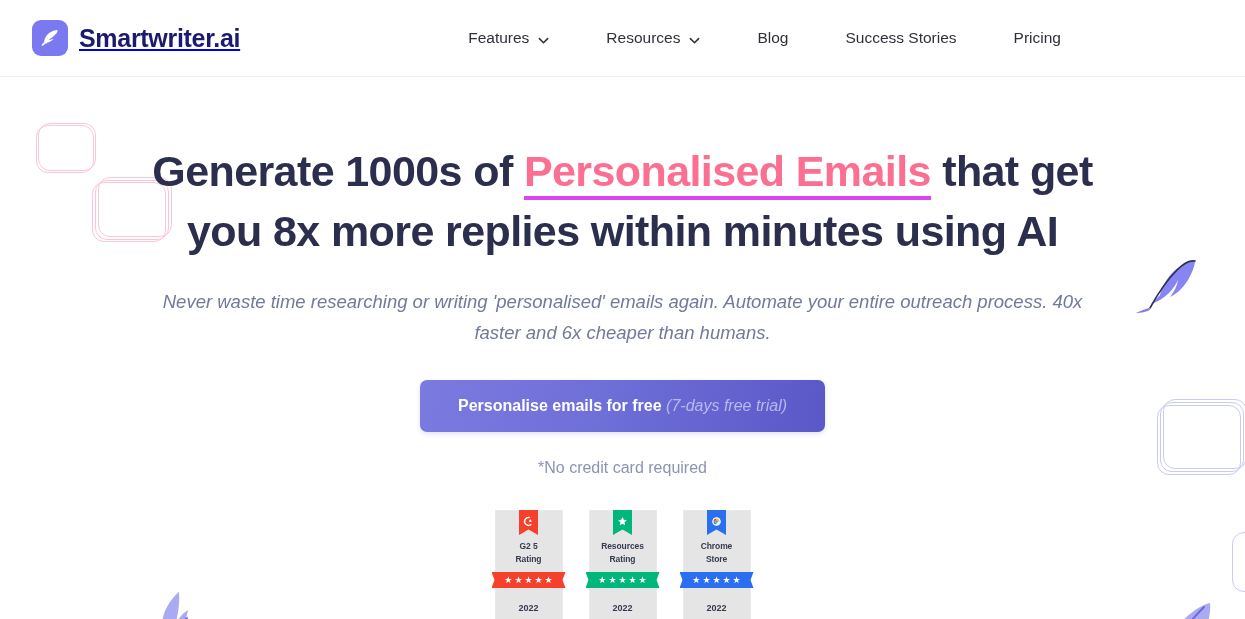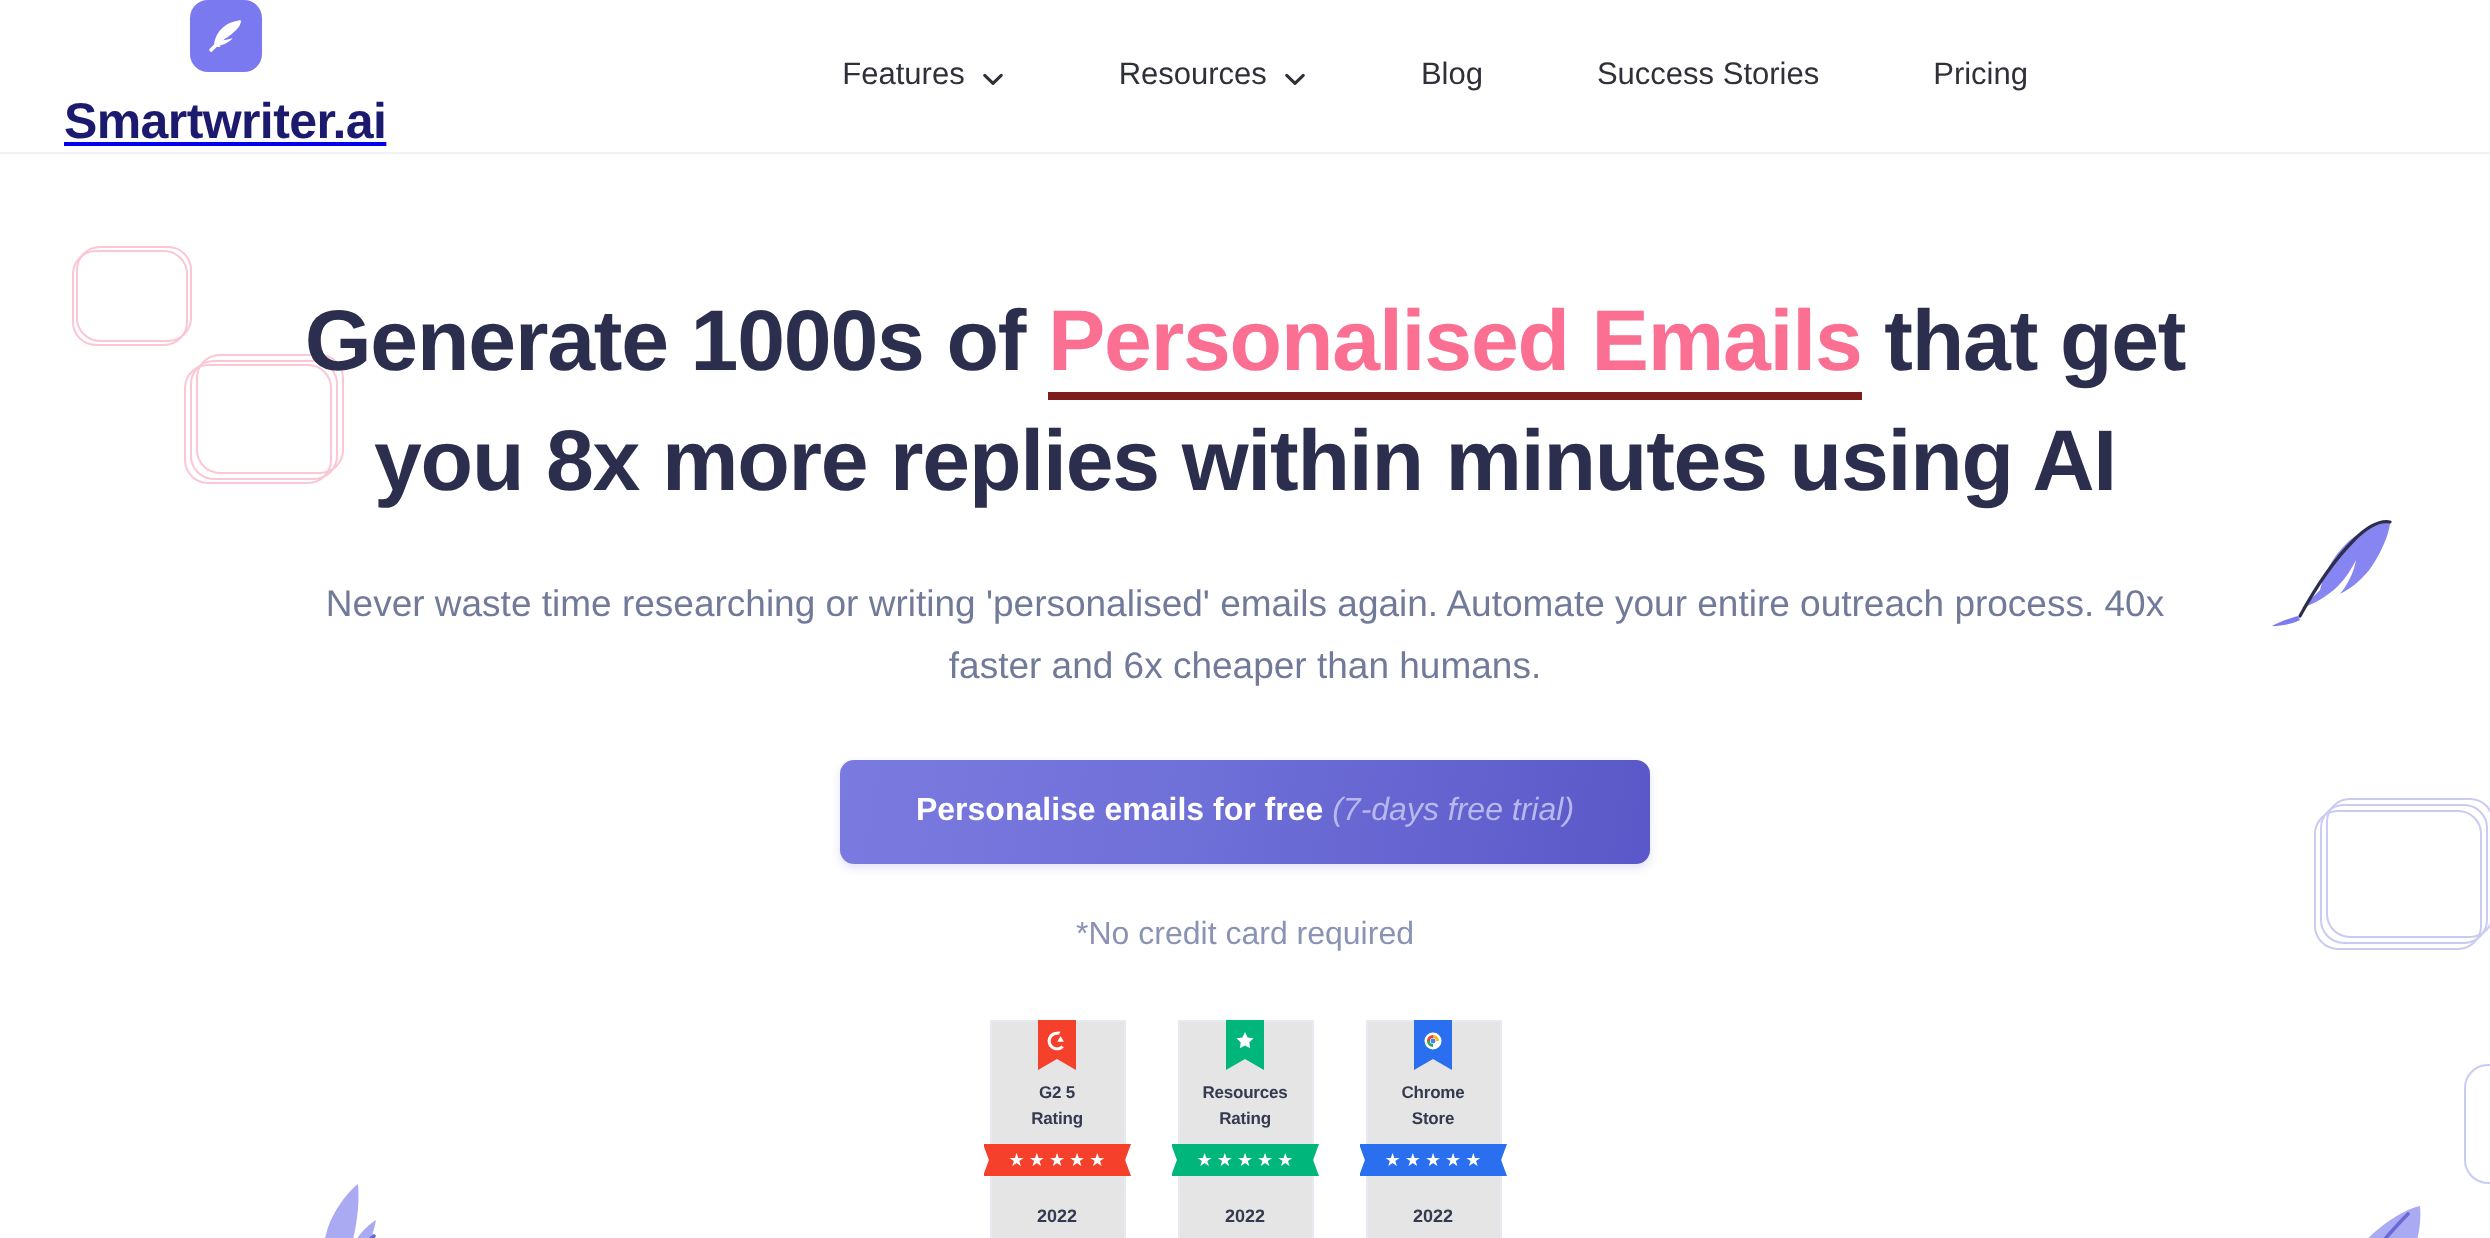--- a/index.html
+++ b/index.html
@@ -23,21 +23,20 @@
     border-bottom: 1px solid #f1f1f8;
     display: flex;
     align-items: center;
     z-index: 20;
   }
   .brand {
     display: flex;
     align-items: center;
     gap: 11px;
     margin-left: 32px;
-    flex-direction: column;
   }
   .brand-mark {
     width: 36px;
     height: 36px;
     border-radius: 9px;
     background: #7b79ef;
     display: flex;
     align-items: center;
     justify-content: center;
     flex: none;
@@ -95,31 +94,32 @@
     font-size: 43px;
     line-height: 60px;
     font-weight: 700;
     color: #2c2e4e;
     letter-spacing: -0.6px;
     max-width: 960px;
     margin: 0 auto;
   }
   .hl-accent {
     color: #fb6f92;
-    border-bottom: 4px solid #7f1d1d;
+    border-bottom: 4px solid #d946ef;
     padding-bottom: 1px;
   }
 
   p.subhead {
     margin: 25px auto 0;
     max-width: 950px;
     font-size: 18.5px;
     line-height: 31px;
     color: #717a99;
     font-weight: 400;
+    font-style: italic;
   }
 
   .cta-wrap { margin-top: 32px; }
   .cta-btn {
     display: inline-block;
     border: none;
     cursor: pointer;
     padding: 0 38px;
     height: 52px;
     line-height: 52px;

